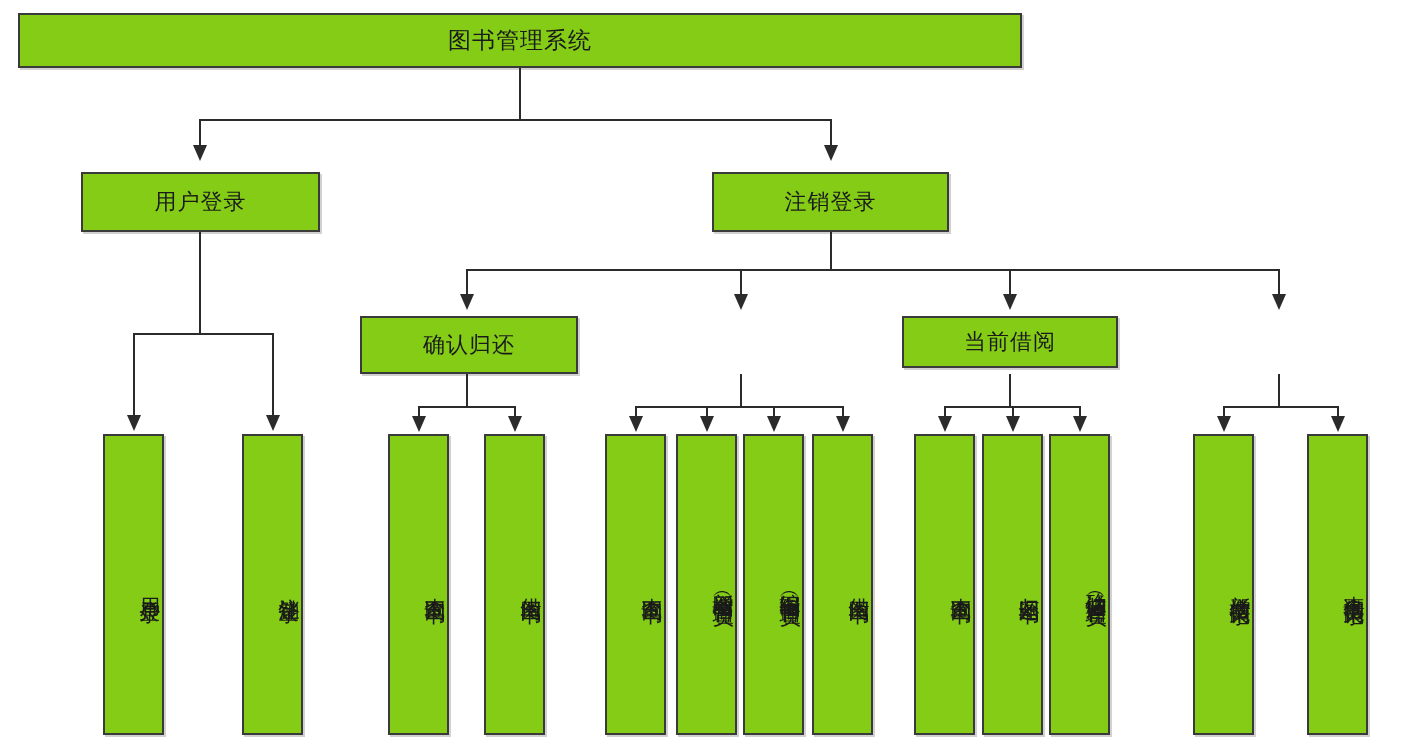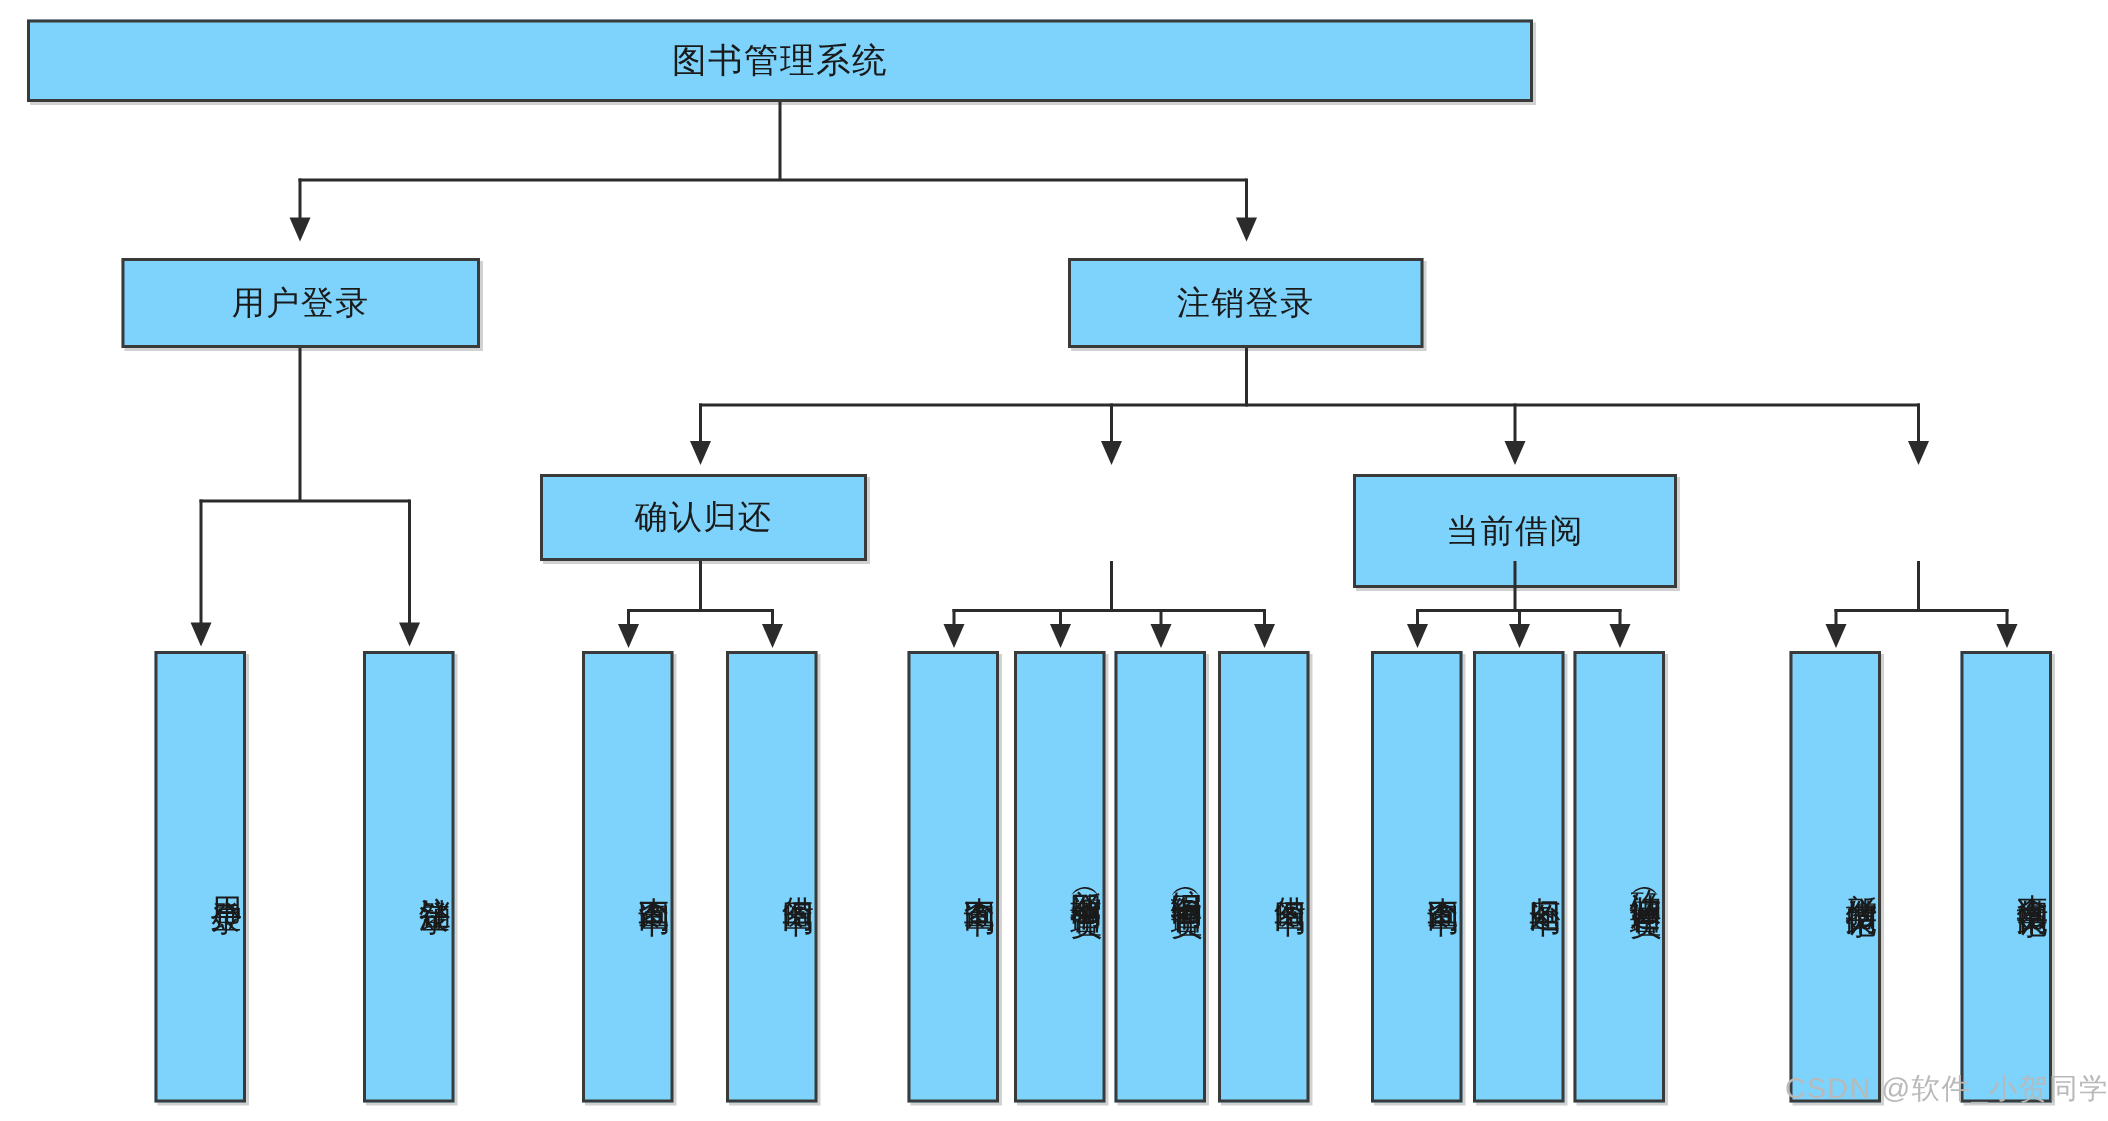--- a/index.html
+++ b/index.html
@@ -14,21 +14,21 @@
     position: relative;
     width: 1405px;
     height: 747px;
     background: #ffffff;
     overflow: hidden;
   }
   .node {
     position: absolute;
     box-sizing: border-box;
     border: 2px solid #3a3a3a;
-    background: #7dd3fc;
+    background: #84cc16;
     display: flex;
     align-items: center;
     justify-content: center;
     color: #1a1a1a;
     box-shadow: 2px 2px 0 rgba(0,0,0,0.18);
   }
   .node.horiz {
     font-size: 22px;
     letter-spacing: 1px;
     white-space: nowrap;
@@ -113,21 +113,21 @@
   <div class="edge v" style="left:740px; top:269px; width:2px; height:26px;"></div>
   <div class="arrow" style="left:734px; top:294px;"></div>
   <div class="edge v" style="left:1009px; top:269px; width:2px; height:26px;"></div>
   <div class="arrow" style="left:1003px; top:294px;"></div>
   <div class="edge v" style="left:1278px; top:269px; width:2px; height:26px;"></div>
   <div class="arrow" style="left:1272px; top:294px;"></div>
 
   <div class="node horiz" style="left:360px; top:316px; width:218px; height:58px;">
     <span>确认归还</span>
   </div>
-  <div class="node horiz" style="left:902px; top:316px; width:216px; height:76px;">
+  <div class="node horiz" style="left:902px; top:316px; width:216px; height:52px;">
     <span>当前借阅</span>
   </div>
 
   <div class="edge v" style="left:466px; top:374px; width:2px; height:34px;"></div>
   <div class="edge h" style="left:418px; top:406px; width:98px; height:2px;"></div>
   <div class="edge v" style="left:418px; top:406px; width:2px; height:12px;"></div>
   <div class="arrow" style="left:412px; top:416px;"></div>
   <div class="edge v" style="left:514px; top:406px; width:2px; height:12px;"></div>
   <div class="arrow" style="left:508px; top:416px;"></div>
 
@@ -195,15 +195,14 @@
     <span class="vtext">确认归还（管理员）</span>
   </div>
 
   <div class="node vert" style="left:1193px; top:434px; width:61px; height:301px;">
     <span class="vtext">新增借阅记录</span>
   </div>
   <div class="node vert" style="left:1307px; top:434px; width:61px; height:301px;">
     <span class="vtext">查询借阅记录</span>
   </div>
 
-  <div class="watermark" style="left:1190px; top:713px;">CSDN @软件_小贺同学</div>
 
 </div>
 
 </body></html>

